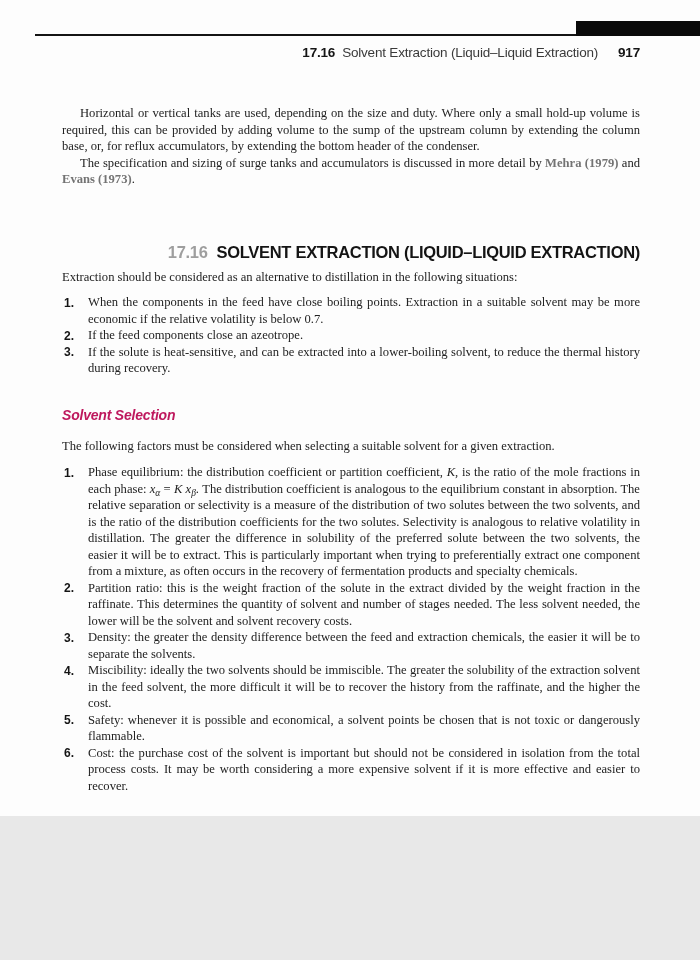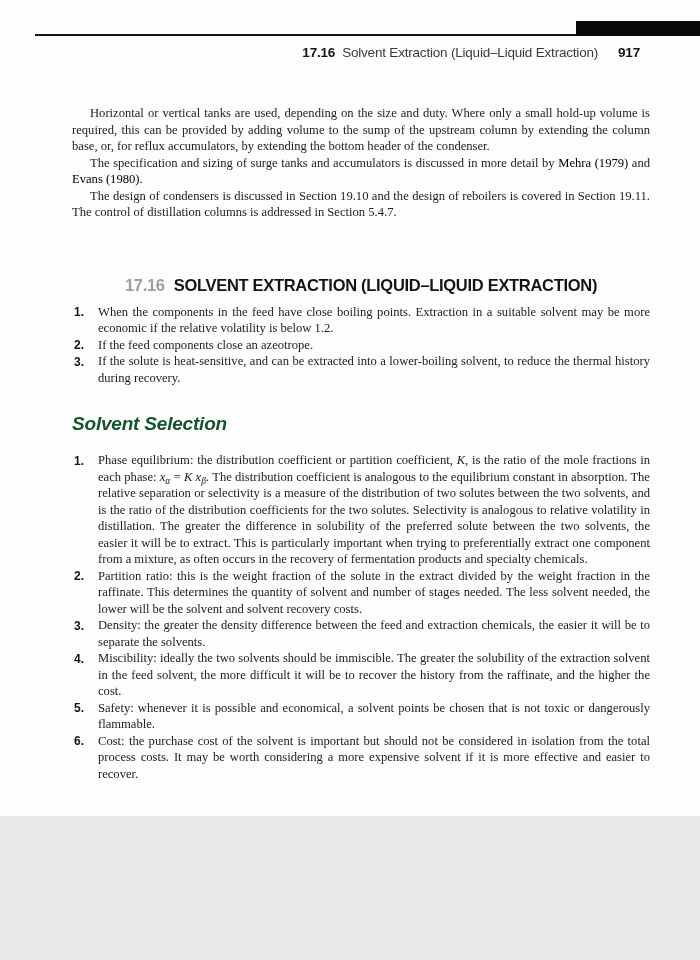--- a/index.html
+++ b/index.html
@@ -25,100 +25,101 @@
     text-align: right;
     font-family: "Liberation Sans", sans-serif;
     font-size: 13.5px; letter-spacing: -0.2px;
     color: #3a3a3a; white-space: nowrap;
   }
   .running-head .rh-num { font-weight: 700; color: #141414; margin-right: 7px; }
   .running-head .rh-title { font-weight: 400; color: #3a3a3a; }
   .running-head .rh-page { font-weight: 700; color: #141414; margin-left: 20px; }
 
   .content {
-    position: absolute; left: 72px; top: 105px; width: 578px;
+    position: absolute; left: 62px; top: 105px; width: 578px;
     font-size: 12.6px; line-height: 16.5px; text-align: justify;
   }
   .content p { margin: 0; }
   p.indent { text-indent: 18px; }
 
   .section-heading {
     margin: 54px 0 0 0;
     font-family: "Liberation Sans", sans-serif;
     font-weight: 700; font-size: 16.5px; letter-spacing: -0.3px;
-    color: #141414; text-align: center; line-height: 20px;
+    color: #141414; text-align: right; line-height: 20px;
   }
   .section-heading .sh-num { color: #9e9e9e; margin-right: 9px; }
 
   .lead { margin-top: 7px !important; }
 
   .num-list { margin-top: 9px; }
   .li { position: relative; padding-left: 26px; }
   .li .num {
     position: absolute; left: 2px; top: 0.5px;
     font-family: "Liberation Sans", sans-serif;
     font-weight: 700; font-size: 12px;
     color: #141414;
   }
   .li .li-text { display: block; }
 
   .subheading {
     margin-top: 29px;
     font-family: "Liberation Sans", sans-serif;
     font-weight: 700; font-style: italic;
-    font-size: 19px; letter-spacing: -0.2px;
-    color: #14532d; text-align: left; line-height: 18px;
+    font-size: 14px; letter-spacing: -0.2px;
+    color: #be185d; text-align: left; line-height: 18px;
   }
   .after-sub { margin-top: 2px !important; }
   .factors { margin-top: 10px; }
 
-  .link { color: #000000; text-decoration: none; cursor: pointer; }
+  .link { color: #737373; text-decoration: none; cursor: pointer; font-weight: bold; }
   .var { font-style: italic; }
   .subscr { font-size: 9.5px; font-style: italic; vertical-align: -3px; line-height: 0; }
 </style>
 </head>
 <body>
 
 <div class="page">
 
   <div class="top-rule"></div>
   <div class="top-bar"></div>
 
   <div class="running-head">
     <span class="rh-num">17.16</span><span class="rh-title">Solvent Extraction (Liquid–Liquid Extraction)</span><span class="rh-page">917</span>
   </div>
 
   <div class="content">
 
     <p class="indent">Horizontal or vertical tanks are used, depending on the size and duty. Where only a small hold-up volume is required, this can be provided by adding volume to the sump of the upstream column by extending the column base, or, for reflux accumulators, by extending the bottom header of the condenser.</p>
 
-    <p class="indent"><span>The specification and sizing of surge tanks and accumulators is discussed in more detail by </span><span class="link">Mehra (1979)</span><span> and </span><span class="link">Evans (1980)</span><span>.</span></p>
+    <p class="indent"><span>The specification and sizing of surge tanks and accumulators is discussed in more detail by </span><span class="link">Mehra (1979)</span><span> and </span><span class="link">Evans (1973)</span><span>.</span></p>
 
-    <p class="indent">The design of condensers is discussed in Section 19.10 and the design of reboilers is covered in Section 19.11. The control of distillation columns is addressed in Section 5.4.7.</p>
 
     <h2 class="section-heading"><span class="sh-num">17.16</span><span>SOLVENT EXTRACTION (LIQUID–LIQUID EXTRACTION)</span></h2>
 
+    <p class="lead">Extraction should be considered as an alternative to distillation in the following situations:</p>
 
     <div class="num-list">
       <div class="li">
         <span class="num">1.</span>
-        <span class="li-text">When the components in the feed have close boiling points. Extraction in a suitable solvent may be more economic if the relative volatility is below 1.2.</span>
+        <span class="li-text">When the components in the feed have close boiling points. Extraction in a suitable solvent may be more economic if the relative volatility is below 0.7.</span>
       </div>
       <div class="li">
         <span class="num">2.</span>
         <span class="li-text">If the feed components close an azeotrope.</span>
       </div>
       <div class="li">
         <span class="num">3.</span>
         <span class="li-text">If the solute is heat-sensitive, and can be extracted into a lower-boiling solvent, to reduce the thermal history during recovery.</span>
       </div>
     </div>
 
     <h3 class="subheading">Solvent Selection</h3>
 
+    <p class="after-sub">The following factors must be considered when selecting a suitable solvent for a given extraction.</p>
 
     <div class="num-list factors">
       <div class="li">
         <span class="num">1.</span>
         <span class="li-text"><span>Phase equilibrium: the distribution coefficient or partition coefficient, </span><span class="var">K</span><span>, is the ratio of the mole fractions in each phase: </span><span class="var">x</span><span class="subscr">α</span><span> = </span><span class="var">K </span><span class="var">x</span><span class="subscr">β</span><span>. The distribution coefficient is analogous to the equilibrium constant in absorption. The relative separation or selectivity is a measure of the distribution of two solutes between the two solvents, and is the ratio of the distribution coefficients for the two solutes. Selectivity is analogous to relative volatility in distillation. The greater the difference in solubility of the preferred solute between the two solvents, the easier it will be to extract. This is particularly important when trying to preferentially extract one component from a mixture, as often occurs in the recovery of fermentation products and specialty chemicals.</span></span>
       </div>
       <div class="li">
         <span class="num">2.</span>
         <span class="li-text">Partition ratio: this is the weight fraction of the solute in the extract divided by the weight fraction in the raffinate. This determines the quantity of solvent and number of stages needed. The less solvent needed, the lower will be the solvent and solvent recovery costs.</span>
       </div>

